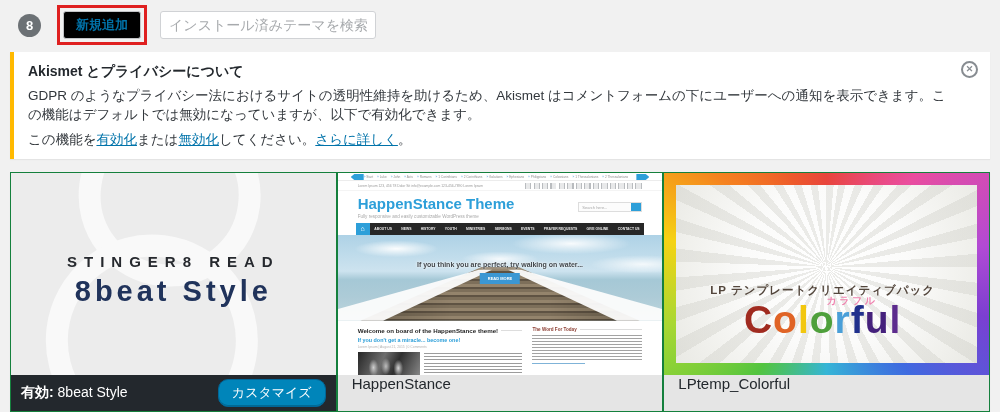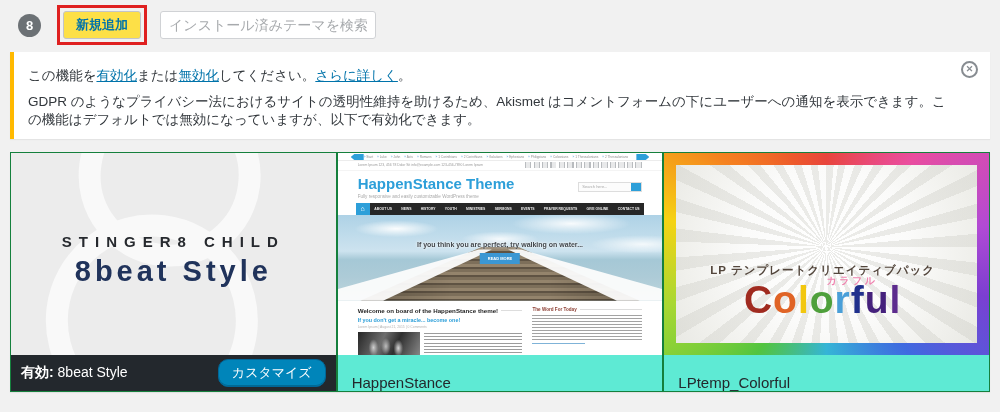--- a/index.html
+++ b/index.html
@@ -13,21 +13,21 @@
   
   .admin-header { height:40px; padding:10px 10px 0 10px; display:flex; align-items:center; }
   .page-title { font-size:23px; font-weight:400; color:#23282d; line-height:1.2; }
   .count-badge {
     margin-left:8px; width:23px; height:23px; border-radius:50%;
     background:#6c7175; color:#fff; font-size:13px; font-weight:bold;
     display:inline-flex; align-items:center; justify-content:center;
   }
   .annotation-box { margin-left:16px; border:3px solid #df2020; padding:3px; background:transparent; }
   .add-new-btn {
-    display:inline-block; background:#fde047; border:1px solid #c3c4c7; border-radius:3px;
+    display:inline-block; background:#000000; border:1px solid #c3c4c7; border-radius:3px;
     color:#0073aa; font-size:13px; font-weight:600; padding:4px 12px; cursor:pointer;
     text-decoration:none; line-height:1.4;
   }
   .theme-search {
     margin-left:13px; width:216px; height:28px; background:#fff;
     border:1px solid #d0d2d5; border-radius:3px; padding:0 8px; font-size:14px; color:#3c434a;
     font-family:inherit;
   }
   .theme-search::placeholder { color:#a7aaad; opacity:1; }
 
@@ -45,21 +45,21 @@
     border:2px solid #878c91; background:none; color:#878c91; font-size:9px; font-weight:bold;
     display:flex; align-items:center; justify-content:center; cursor:pointer; line-height:1;
   }
 
   
   .themes-row { display:flex; justify-content:space-between; margin:0 10px; }
   .theme-card {
     width:352px; height:240px; background:#fff; border:1px solid #15803d;
     box-shadow:0 1px 1px rgba(0,0,0,.06); position:relative; overflow:hidden;
   }
-  .theme-name-bar { height:36px; background:#5eead4; display:flex; align-items:flex-end; padding:0 14px; }
+  .theme-name-bar { height:36px; background:#e5e5e5; display:flex; align-items:flex-start; padding:0 14px; }
   .theme-name { font-size:15px; font-weight:500; color:#23282d; }
 
   
   .shot-8beat { height:202px; position:relative; background:#ececec; overflow:hidden; text-align:center; }
   .shot-8beat svg { position:absolute; left:0; top:0; }
   .st-line1 { position:relative; margin-top:80px; font-size:15px; font-weight:bold; letter-spacing:7px; color:#26292e; }
   .st-line2 { position:relative; margin-top:5px; font-size:29px; font-weight:bold; letter-spacing:4px; color:#20335b; }
   .active-bar { height:36px; background:#23282d; display:flex; align-items:center; padding:0 10px; }
   .active-label { color:#fff; font-size:14px; white-space:nowrap; }
   .active-label b { font-weight:bold; }
@@ -156,36 +156,37 @@
 
 <div class="admin-header">
   <span class="count-badge">8</span>
   <span class="annotation-box">
     <a class="add-new-btn">新規追加</a>
   </span>
   <input class="theme-search" type="text" placeholder="インストール済みテーマを検索..." style="">
 </div>
 
 <div class="notice">
+  <div class="notice-title">Akismet とプライバシーについて</div>
+  <p>GDPR のようなプライバシー法におけるサイトの透明性維持を助けるため、Akismet はコメントフォームの下にユーザーへの通知を表示できます。この機能はデフォルトでは無効になっていますが、以下で有効化できます。</p>
   <p><span>この機能を</span><a>有効化</a><span>または</span><a>無効化</a><span>してください。</span><a>さらに詳しく</a><span>。</span></p>
-  <p>GDPR のようなプライバシー法におけるサイトの透明性維持を助けるため、Akismet はコメントフォームの下にユーザーへの通知を表示できます。この機能はデフォルトでは無効になっていますが、以下で有効化できます。</p>
   <button class="dismiss-btn">✕</button>
 </div>
 
 <div class="themes-row">
 
   <div class="theme-card">
     <div class="shot-8beat">
       <svg width="298" height="202" viewBox="0 0 298 202">
         <g transform="rotate(7 149 101)" fill="none" stroke="#f9f9f9" stroke-width="22">
           <circle cx="149" cy="22" r="80"></circle>
           <circle cx="149" cy="168" r="95"></circle>
         </g>
       </svg>
-      <div class="st-line1">STINGER8 CHILD</div>
+      <div class="st-line1">STINGER8 READ</div>
       <div class="st-line2">8beat Style</div>
     </div>
     <div class="active-bar">
       <span class="active-label"><b>有効:</b>&nbsp;<span>8beat Style</span></span>
       <button class="customize-btn">カスタマイズ</button>
     </div>
   </div>
 
   <div class="theme-card">
     <div class="shot-hs">

